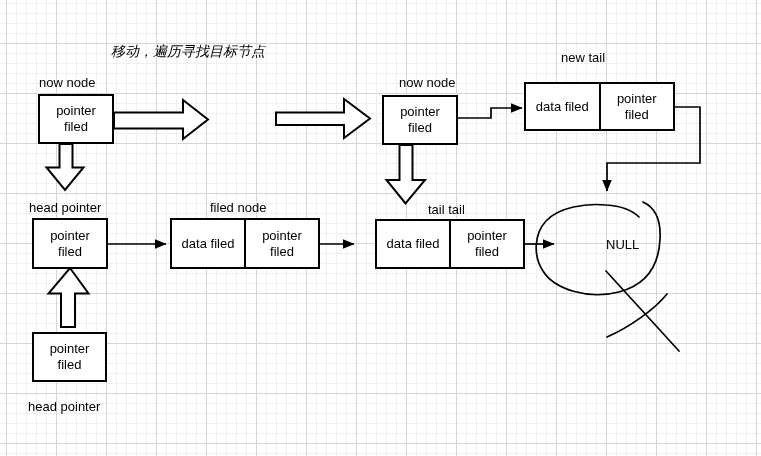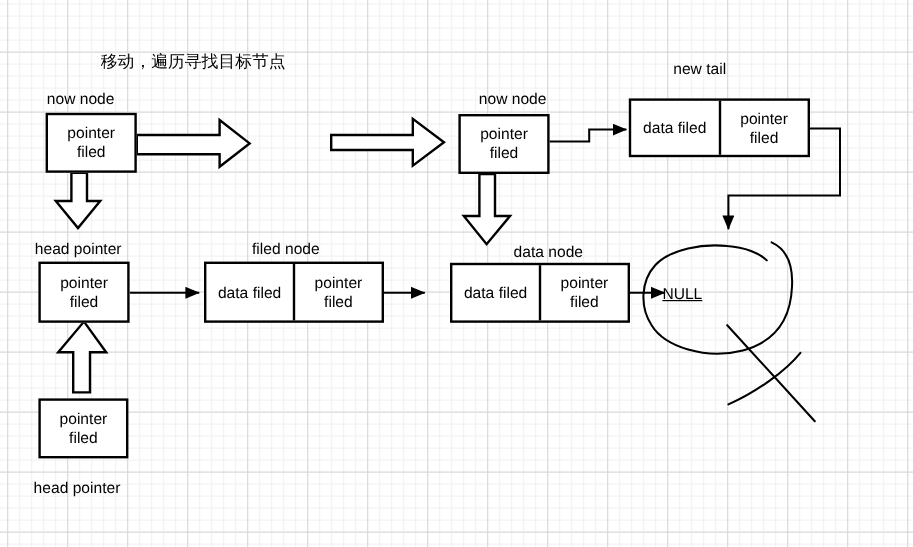--- a/index.html
+++ b/index.html
@@ -60,30 +60,30 @@
     <polygon points="70,268 88.5,293.5 75,293.5 75,327 61,327 61,293.5 48.5,293.5" fill="#fff" stroke="#000" stroke-width="2"></polygon>
 
     <path d="M643,202 C656,208 661,221 660,239 C659,263 649,284 619,292
              C588,300 554,289 543,271 C533,256 534,234 546,221
              C559,207 586,203 606,205 C621,206 633,211 639,217" fill="none" stroke="#000" stroke-width="1.7" stroke-linecap="round"></path>
 
     <path d="M606,271 L679,351" fill="none" stroke="#000" stroke-width="1.7" stroke-linecap="round"></path>
     <path d="M667,294 C655,309 630,327 607,337" fill="none" stroke="#000" stroke-width="1.7" stroke-linecap="round"></path>
   </svg>
 
-  <div class="title" style="left:84px; top:43px;">移动，遍历寻找目标节点</div>
+  <div class="title" style="left:111px; top:43px;font-style:italic;">移动，遍历寻找目标节点</div>
 
   <div class="lbl" style="left:39px;  top:75px;">now node</div>
   <div class="lbl" style="left:399px; top:75px;">now node</div>
   <div class="lbl" style="left:561px; top:50px;">new tail</div>
   <div class="lbl" style="left:29px;  top:200px;">head pointer</div>
   <div class="lbl" style="left:210px; top:200px;">filed node</div>
-  <div class="lbl" style="left:428px; top:202px;">data node</div>
+  <div class="lbl" style="left:428px; top:202px;">tail tail</div>
   <div class="lbl" style="left:28px;  top:399px;">head pointer</div>
-  <div class="nulltxt" style="left:552px; top:237px;text-decoration:underline;">NULL</div>
+  <div class="nulltxt" style="left:606px; top:237px;">NULL</div>
 
   <div class="node" style="left:38px; top:94px; width:76px; height:50px;">
     <div class="cell">
       <span class="narrow">pointer filed</span>
     </div>
   </div>
 
   <div class="node" style="left:382px; top:95px; width:76px; height:50px;">
     <div class="cell">
       <span class="narrow">pointer filed</span>

